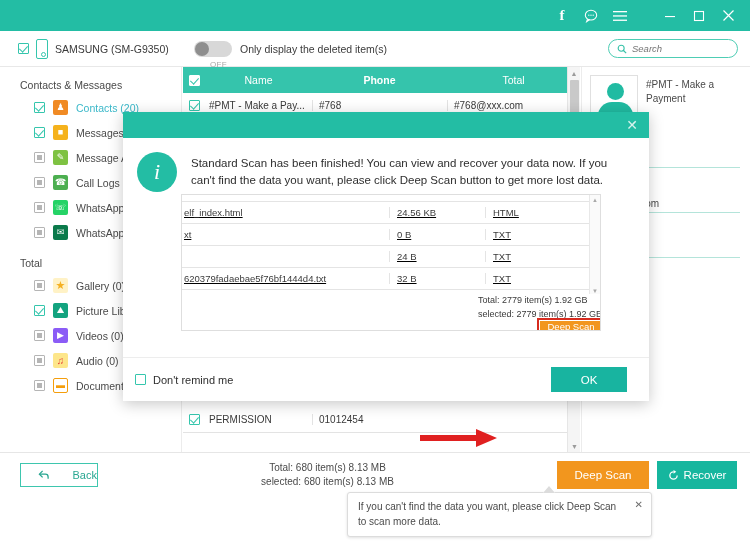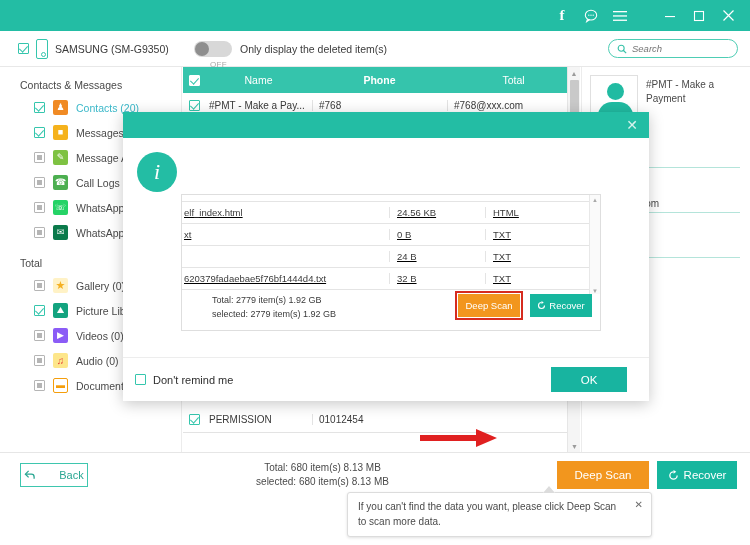--- a/index.html
+++ b/index.html
@@ -165,23 +165,23 @@
   }
   .d-gap { height: 18px; }
 
   
   .bottombar {
     position: absolute; left: 0; top: 452px; width: 750px; height: 45px;
     background: #ffffff; border-top: 1px solid #e6e6e6;
     display: flex; align-items: center;
   }
   .btn-back {
-    margin-left: 20px; width: 68px; height: 24px; border: 1px solid #3ec6ae;
+    margin-left: 20px; width: 78px; height: 24px; border: 1px solid #3ec6ae;
     background: #fff; color: #2aa792; font-size: 11px;
-    display: flex; align-items: center; justify-content: center; gap: 23px; cursor: pointer;
+    display: flex; align-items: center; justify-content: flex-end; gap: 23px; cursor: pointer;
   }
   .totals {
     margin: 0 auto; text-align: center; font-size: 10px; color: #4a4a4a; line-height: 1.45;
   }
   .btn-deep {
     width: 92px; height: 28px; background: #f2961e; color: #fff; font-size: 11.5px;
     display: flex; align-items: center; justify-content: center; cursor: pointer; border: none;
   }
   .btn-rec {
     width: 80px; height: 28px; background: #16b69e; color: #fff; font-size: 11.5px;
@@ -231,21 +231,21 @@
     position: absolute; left: 58px; top: 82px; width: 420px; height: 137px;
     border: 1px solid #dedede; background: #fff; overflow: hidden; text-decoration: underline;
   }
   .e-row { display: flex; height: 22px; align-items: center; font-size: 9.5px; color: #3a3a3a; border-bottom: 1px solid #e4e4e4; }
   .e-c1 { width: 207px; padding-left: 2px; overflow: hidden; white-space: nowrap; }
   .e-c2 { width: 96px; border-left: 1px solid #e4e4e4; padding-left: 7px; }
   .e-c3 { width: 104px; border-left: 1px solid #e4e4e4; padding-left: 7px; }
   .e-top-strip { height: 7px; border-bottom: 1px solid #e4e4e4; }
   .e-foot {
     position: absolute; left: 0; bottom: 0; width: 420px; height: 36px;
-    background: #fff; display: flex; align-items: flex-start;
+    background: #fff; display: flex; align-items: flex-end; flex-direction: column;
   }
   .e-tot { font-size: 9px; color: #3a3a3a; line-height: 1.5; margin-left: 30px; }
   .e-deep {
     width: 62px; height: 23px; background: #f2961e; color: #fff; font-size: 9.5px;
     display: flex; align-items: center; justify-content: center;
     outline: 2px solid #d62b1f; outline-offset: 1px; margin-left: auto; cursor: pointer;
   }
   .e-rec {
     width: 62px; height: 23px; background: #16b69e; color: #fff; font-size: 9.5px;
     display: flex; align-items: center; justify-content: center; gap: 3px;
@@ -475,20 +475,21 @@
     <span class="tip-close">✕</span>
     <div style="padding-right:18px">If you can't find the data you want, please click Deep Scan to scan more data.</div>
   </div>
 
   <div class="modal">
     <div class="modal-head">
       <span class="modal-close">✕</span>
     </div>
     <div class="modal-body">
       <div class="info-ico">i</div>
+      <div class="modal-msg">Standard Scan has been finished! You can view and recover your data now. If you can't find the data you want, please click Deep Scan button to get more lost data.</div>
     </div>
 
     <div class="embed">
       <div class="e-top-strip"></div>
       <div class="e-row">
         <div class="e-c1">elf_index.html</div>
         <div class="e-c2">24.56 KB</div>
         <div class="e-c3">HTML</div>
       </div>
       <div class="e-row">

